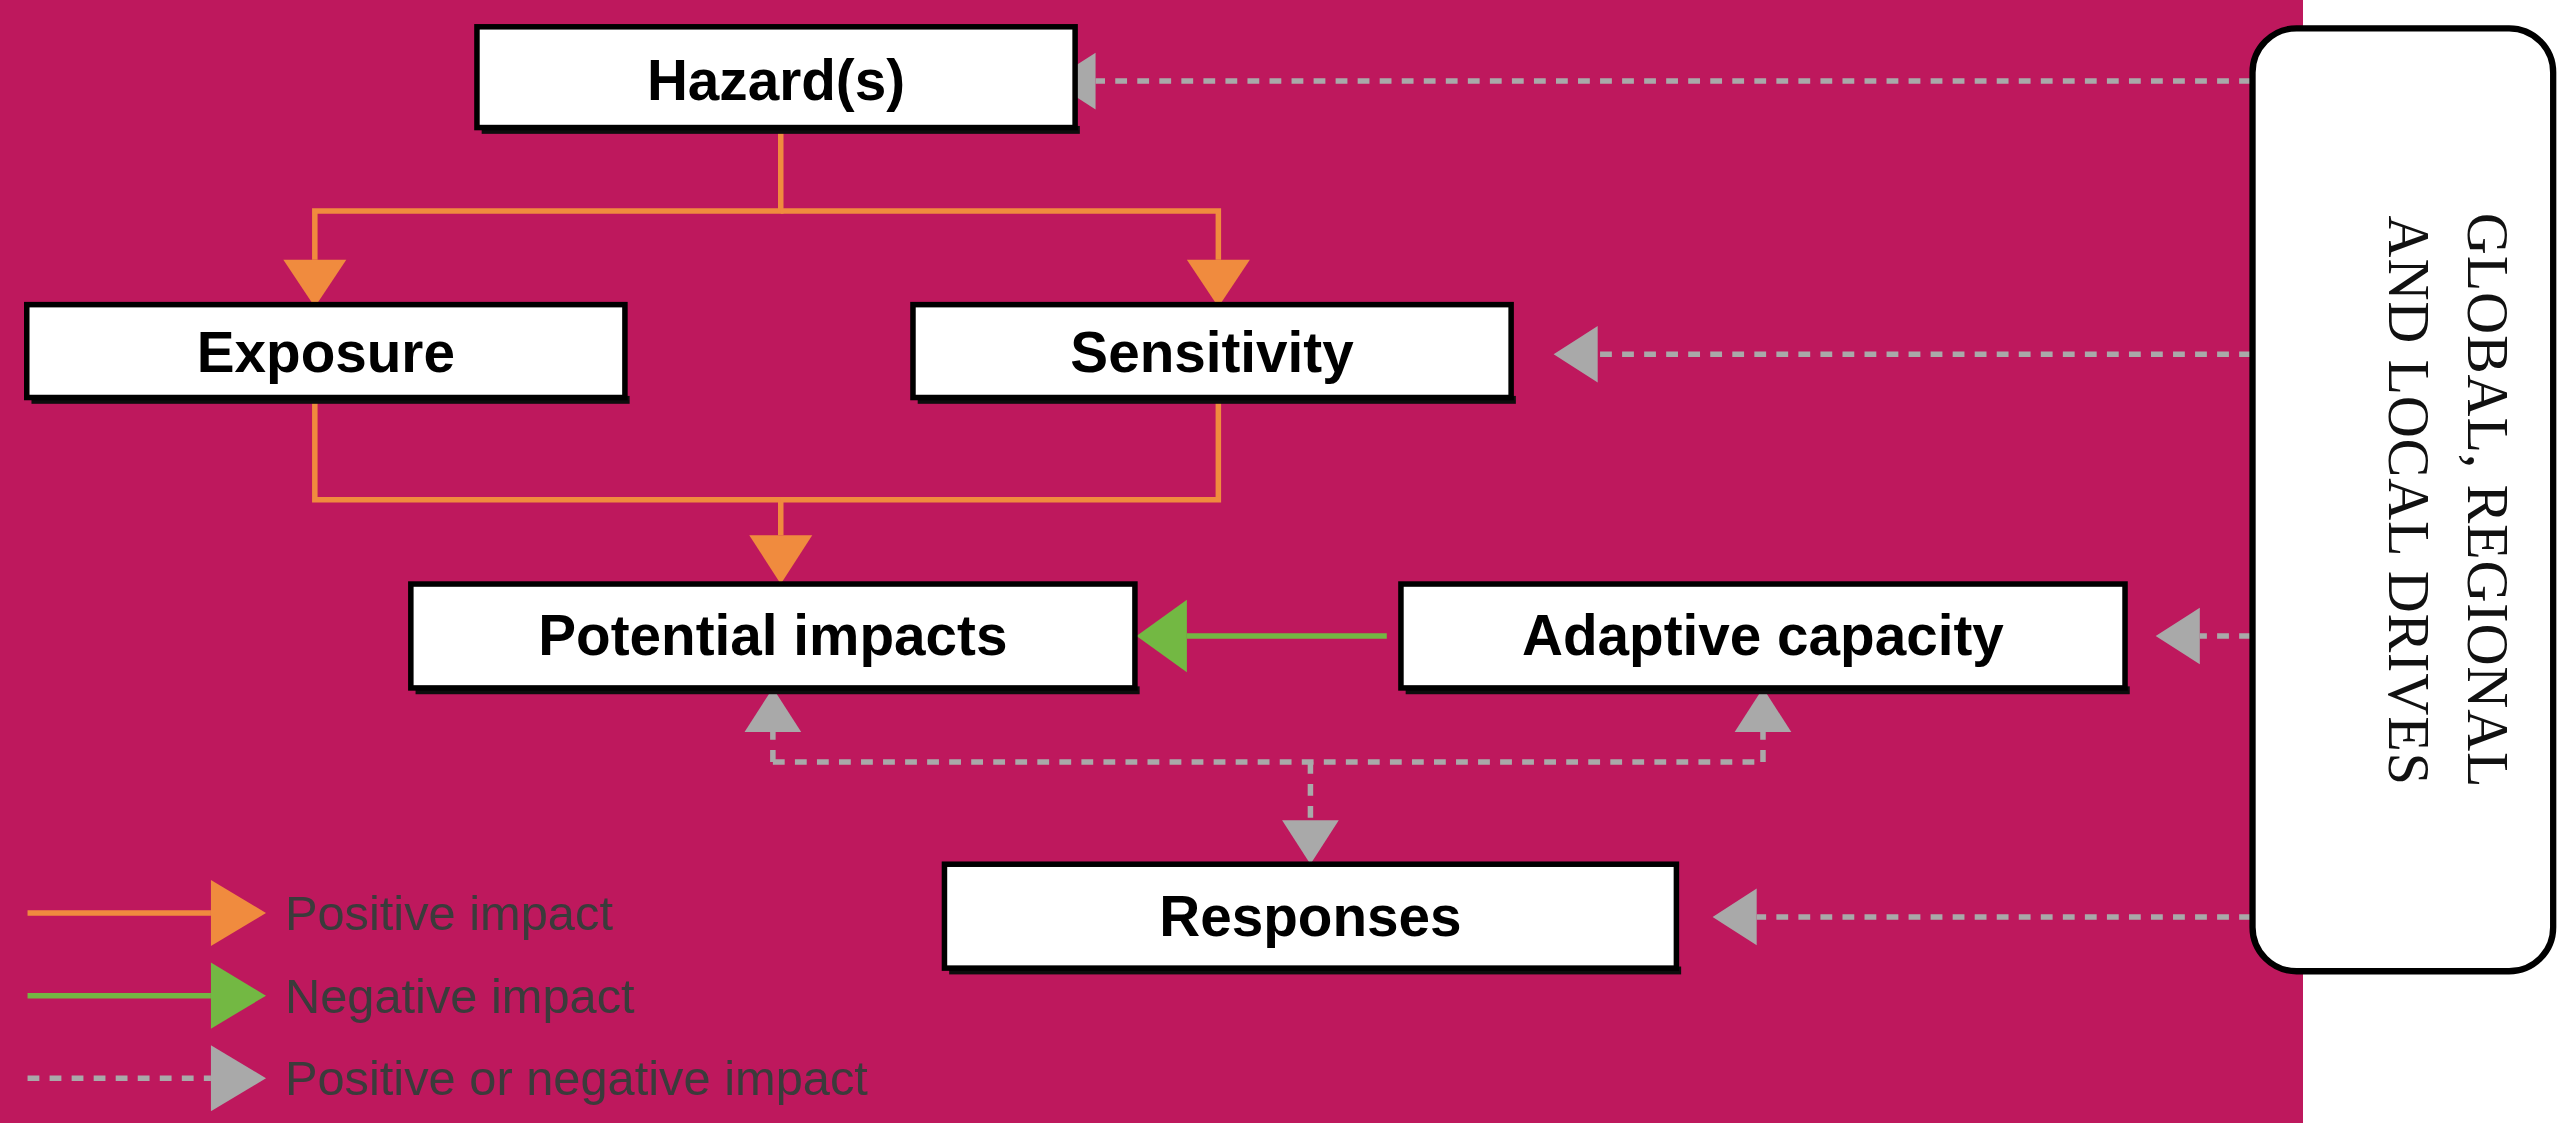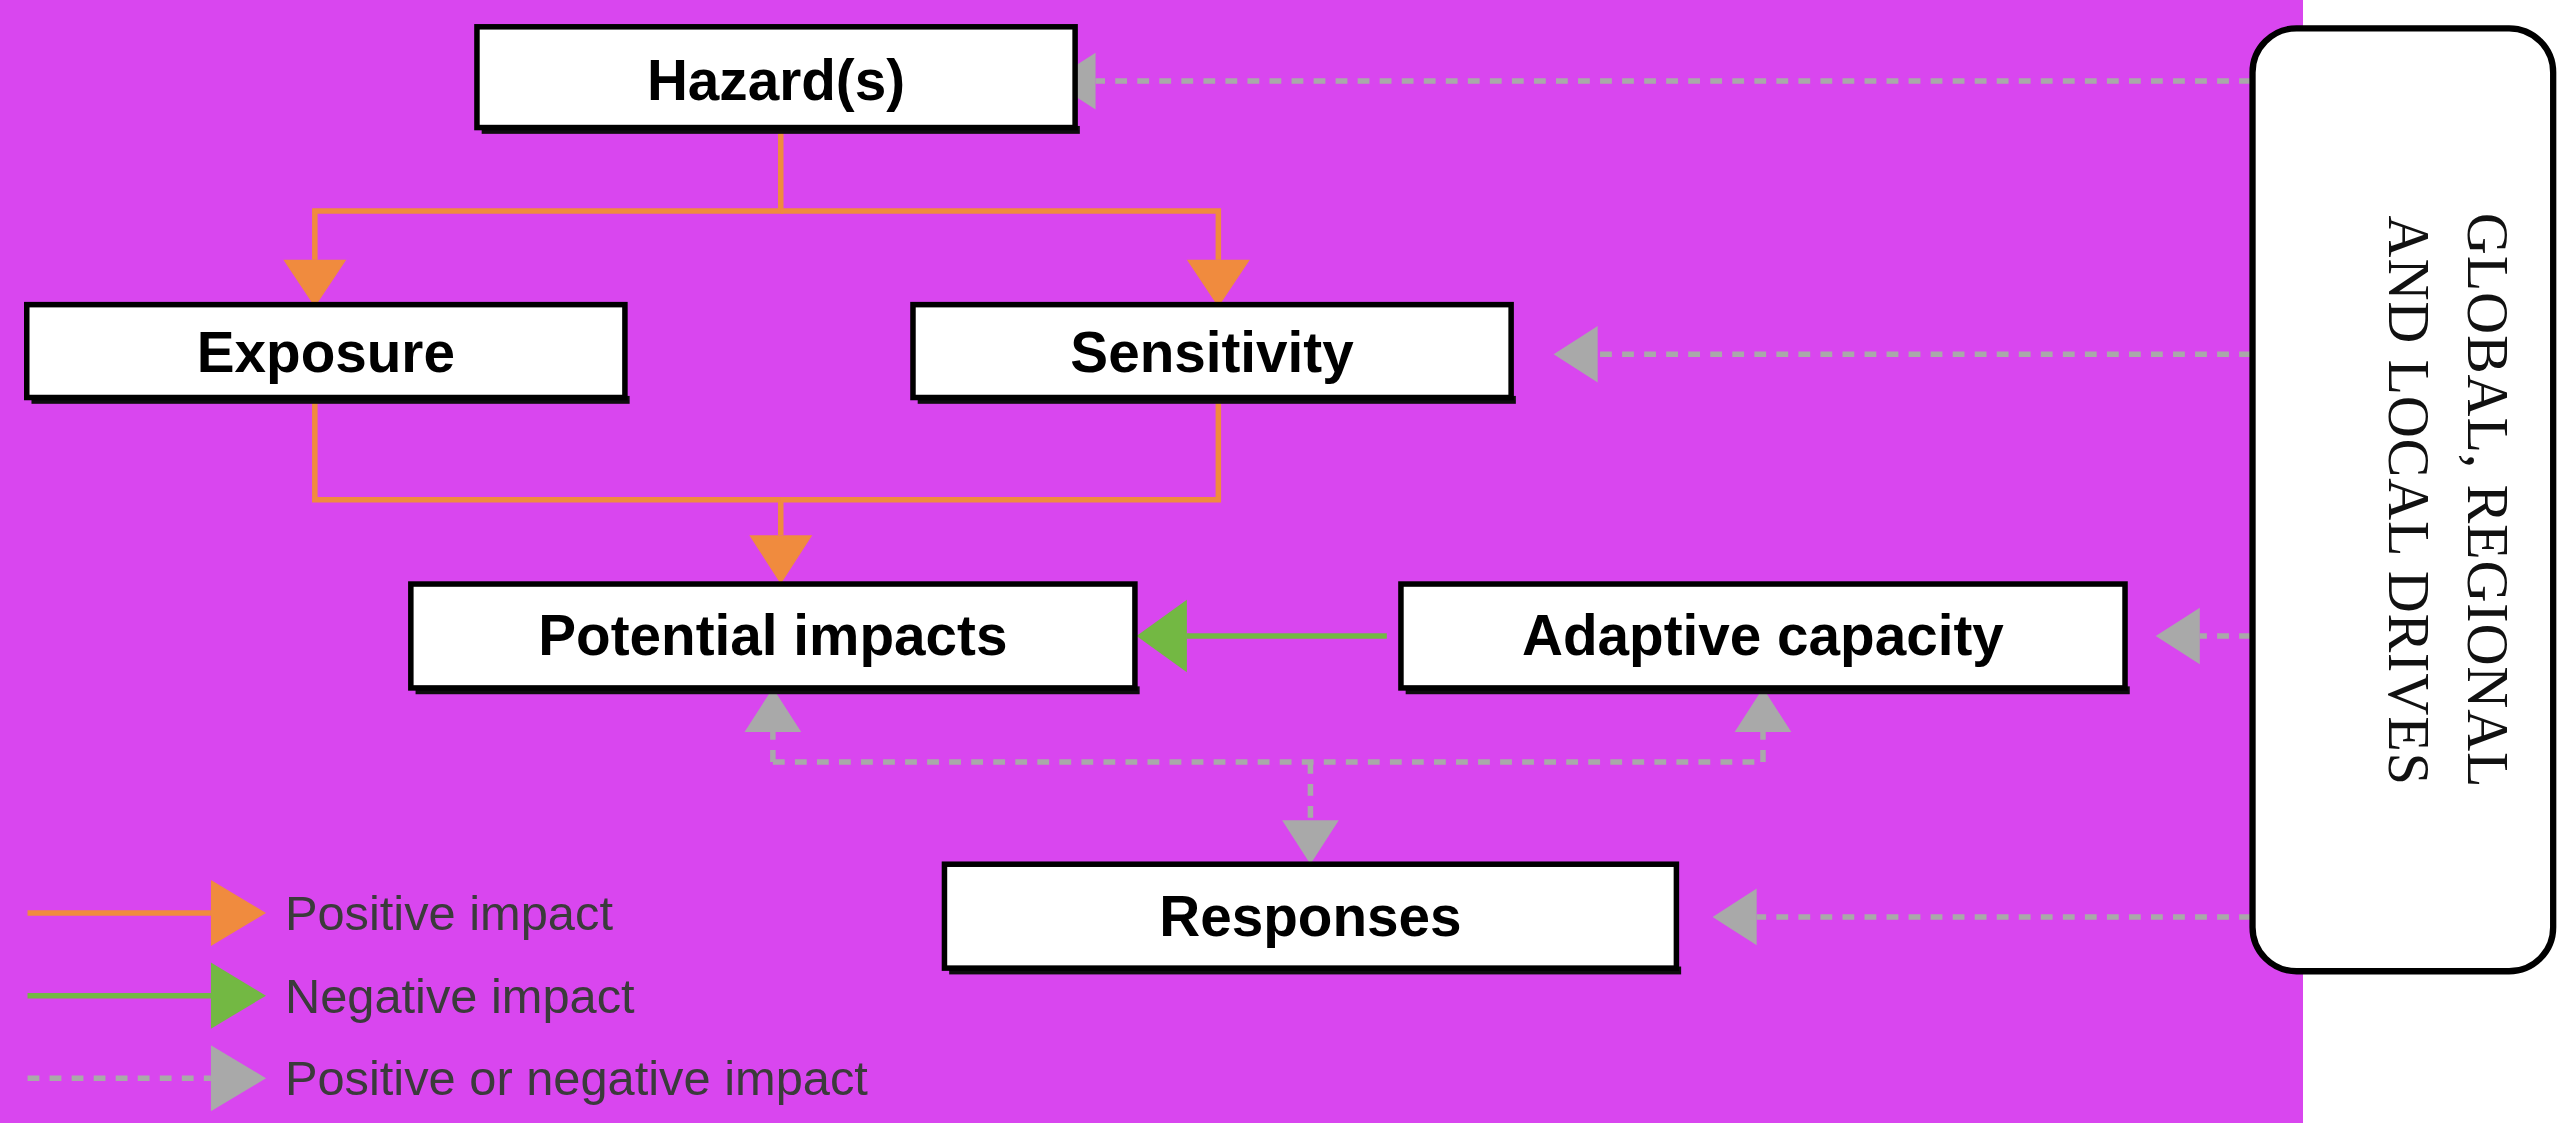--- a/index.html
+++ b/index.html
@@ -11,21 +11,21 @@
   body {
     width: 2576px;
     height: 1124px;
     overflow: hidden;
     font-family: "Liberation Sans", "DejaVu Sans", sans-serif;
   }
   #diagram-root {
     position: relative;
     width: 2303px;
     height: 1124px;
-    background: #d946ef;
+    background: #be185d;
   }
   svg#diagram-svg {
     display: block;
     width: 2576px;
     height: 1124px;
   }
   .node-box-rect {
     fill: #ffffff;
     stroke: #000000;
     stroke-width: 7;

